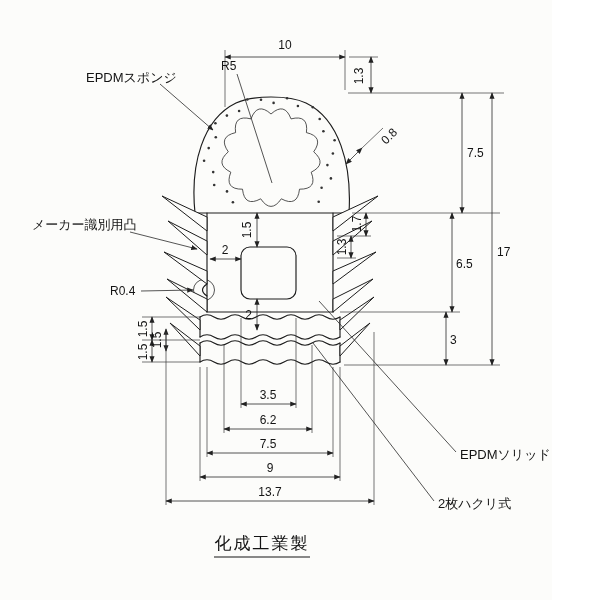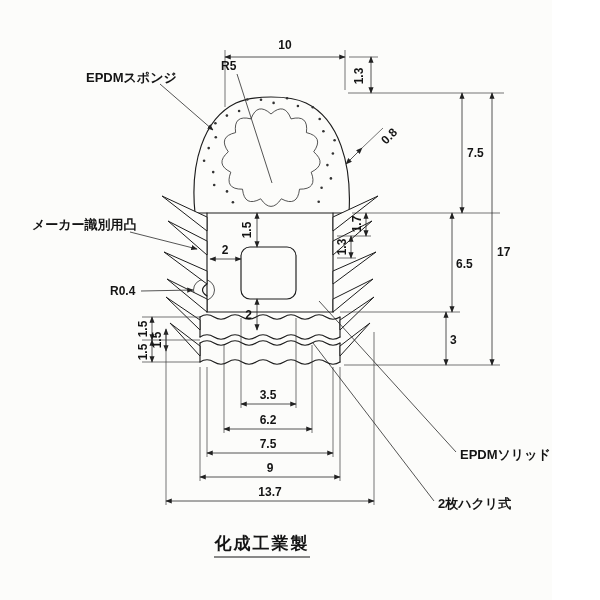--- a/index.html
+++ b/index.html
@@ -1,17 +1,17 @@
 <!DOCTYPE html>
 <html><head>
 <meta charset="utf-8">
 <style>
   html,body{margin:0;padding:0;background:#ffffff;}
   .sheet{position:relative;width:552px;height:600px;background:#fcfcfa;overflow:hidden;
-         font-family:"Liberation Sans","DejaVu Sans",sans-serif;font-weight:bold;}
+         font-family:"Liberation Sans","DejaVu Sans",sans-serif;}
   svg{position:absolute;left:0;top:0;}
   .profile{fill:none;stroke:#1c1c1c;stroke-width:1.15;stroke-linejoin:round;stroke-linecap:round;}
   .fin{fill:#fcfcfa;stroke:#1c1c1c;stroke-width:1;stroke-linejoin:round;}
   .ext{stroke:#3a3a3a;stroke-width:0.7;}
   .dim{stroke:#2a2a2a;stroke-width:0.8;fill:none;}
   .leader{stroke:#2a2a2a;stroke-width:0.8;fill:none;}
   .thin{fill:none;stroke:#2a2a2a;stroke-width:0.8;}
   text{fill:#141414;}
   .t12{font-size:12px;}
   .t13{font-size:13px;}

